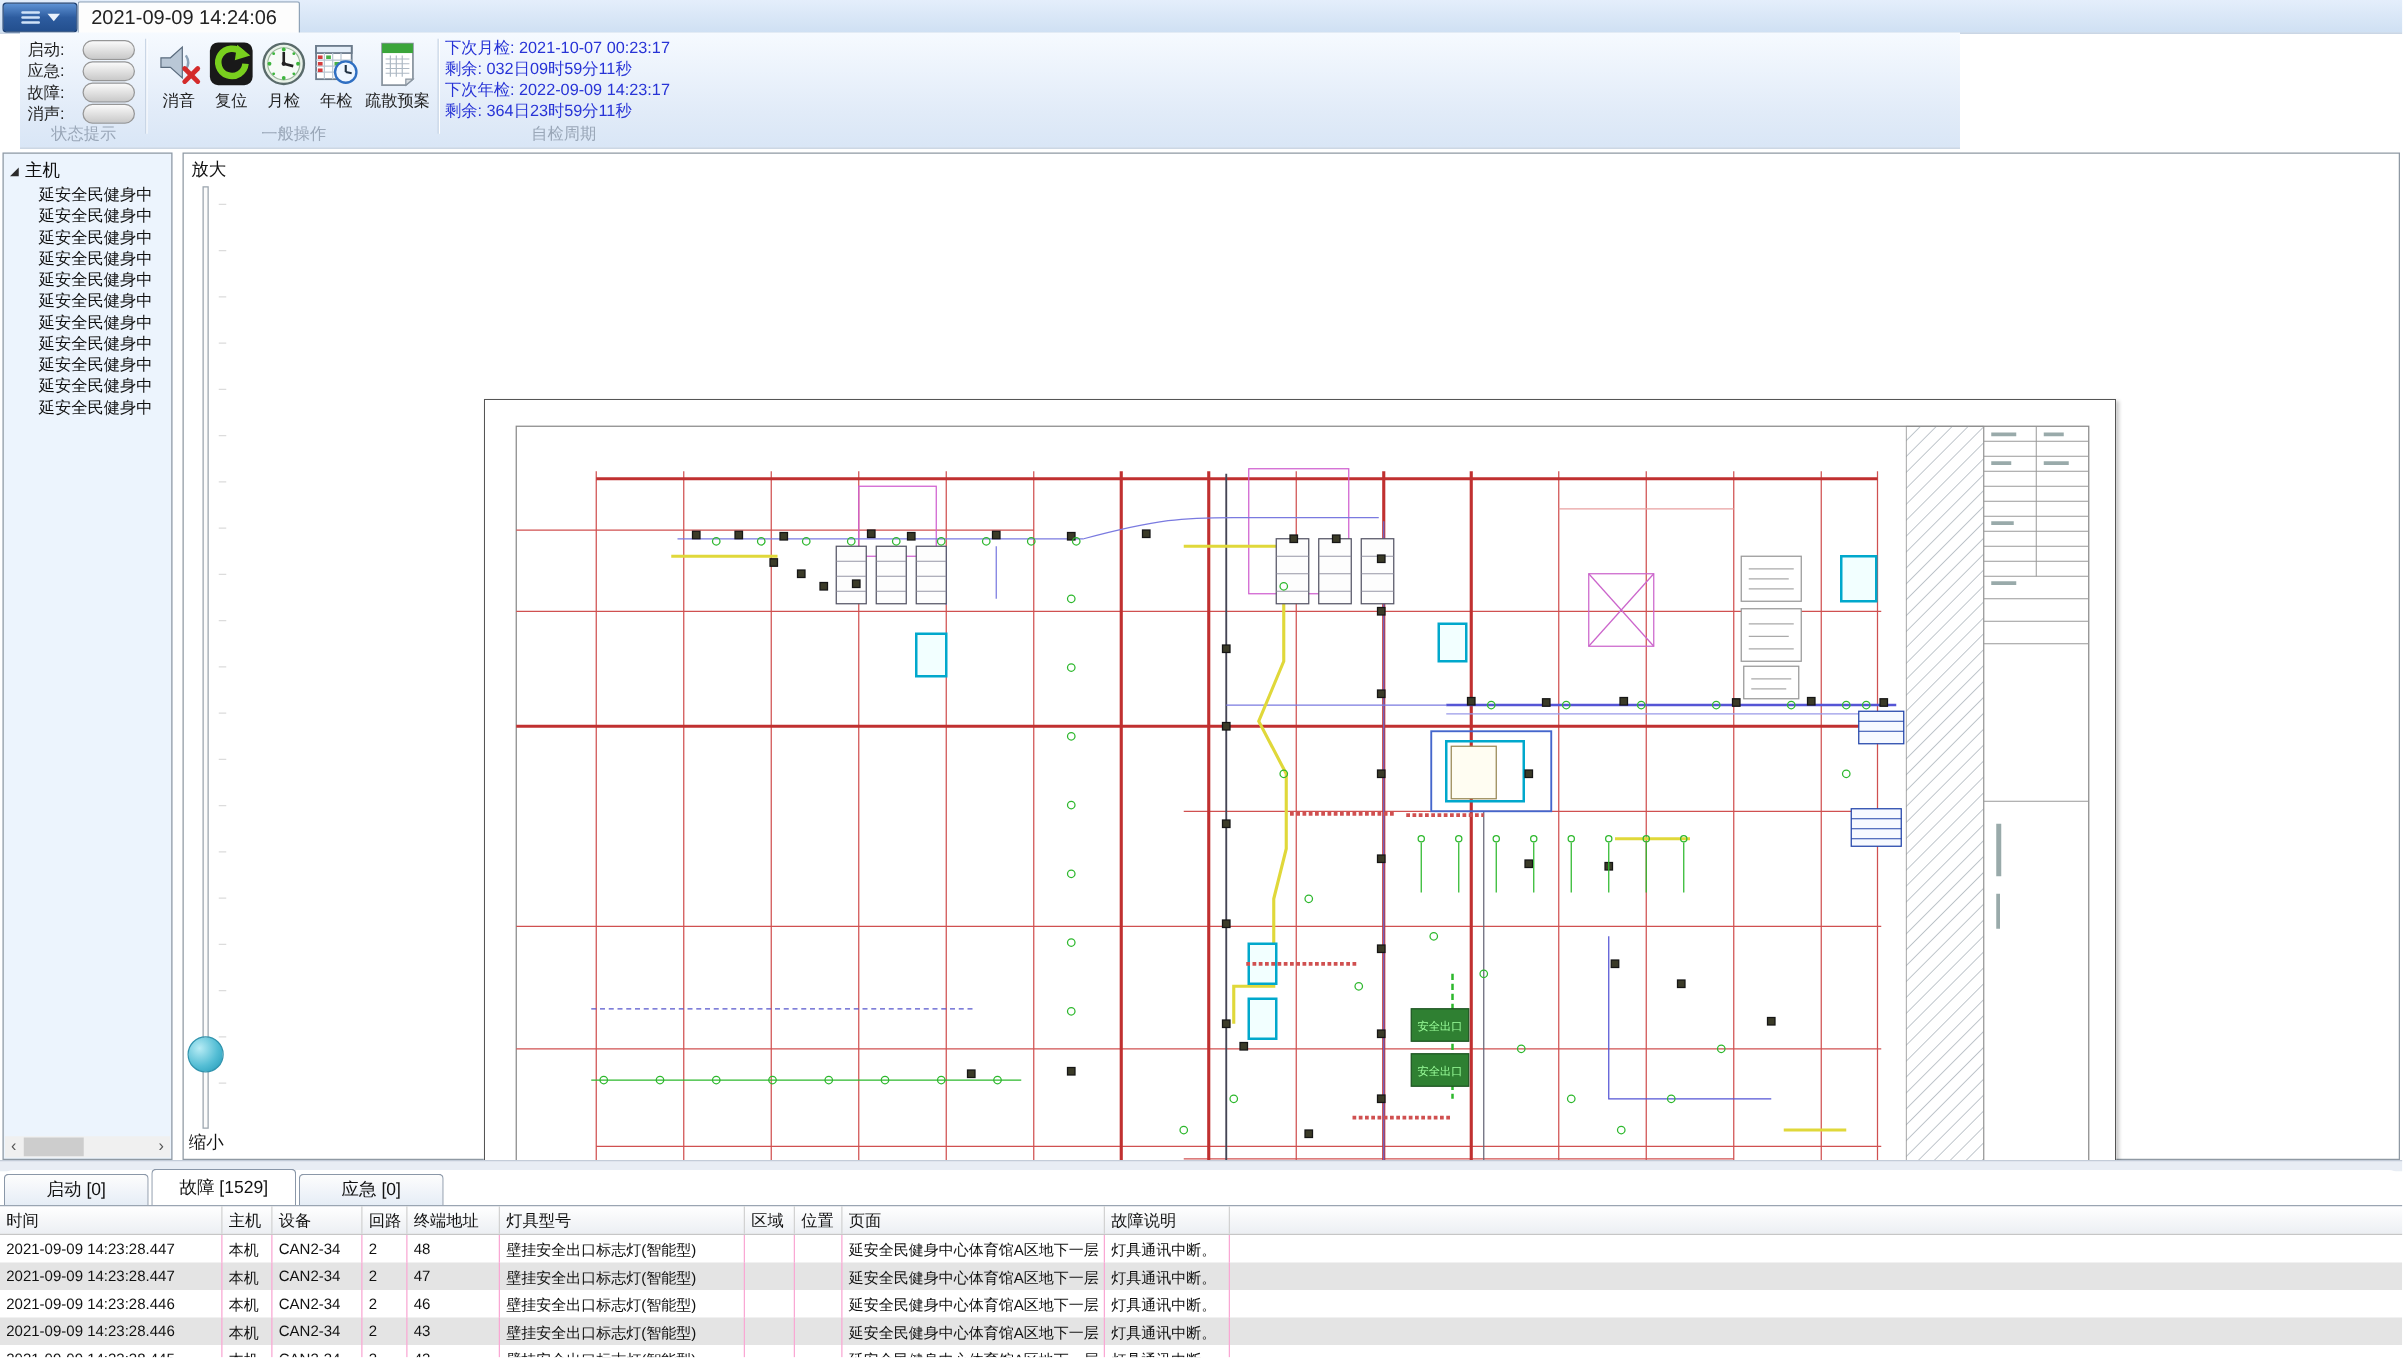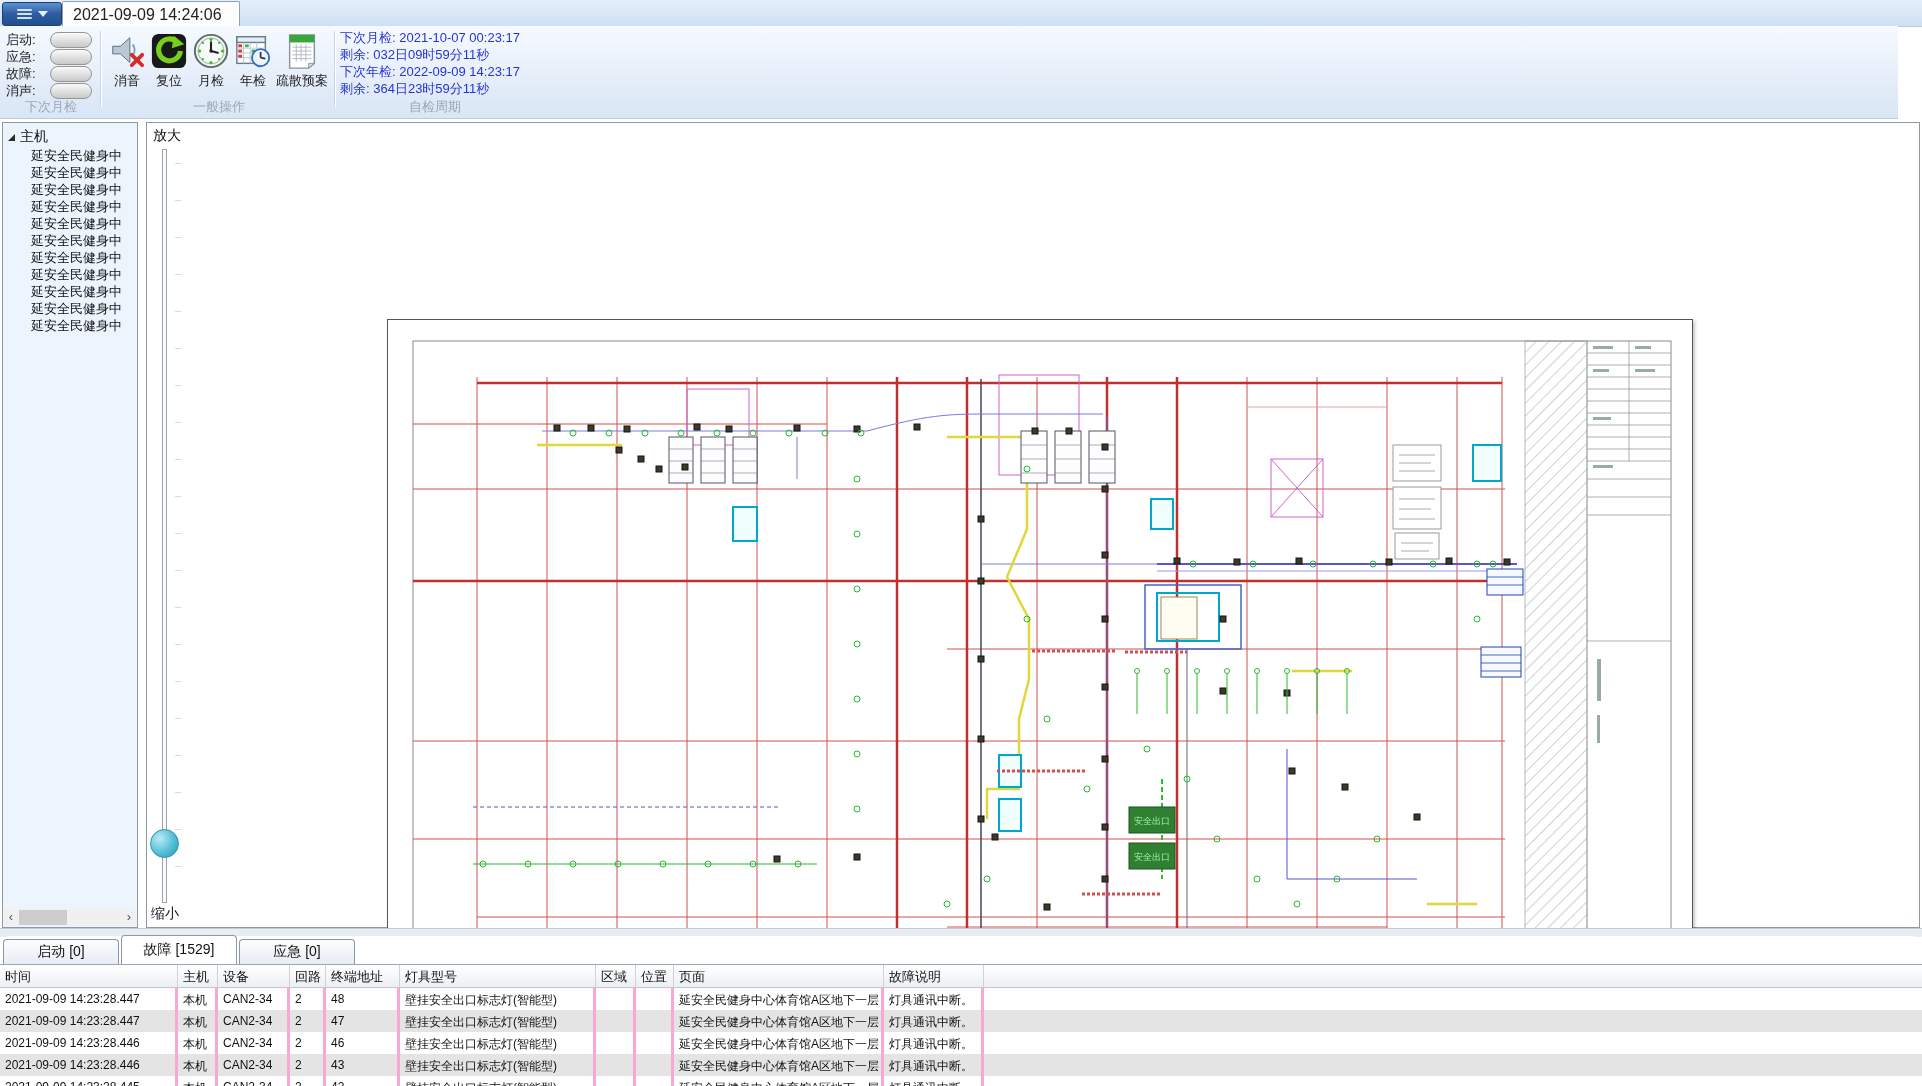--- a/index.html
+++ b/index.html
@@ -6,21 +6,21 @@
   body{font-family:"Liberation Sans","DejaVu Sans",sans-serif;color:#111;}
   .app{position:relative;width:1922px;height:1086px;background:#fff;overflow:hidden;}
   
   #topstrip{position:absolute;left:0;top:0;width:1922px;height:26px;background:linear-gradient(#e4eefb,#cfe0f3);border-bottom:1px solid #b9c9dd;}
   #menu-btn{position:absolute;left:2px;top:2px;width:58px;height:22px;border:1px solid #1d3f70;border-radius:3px;background:linear-gradient(#5e92d4,#2d5c9f 50%,#234f8e);display:flex;align-items:center;justify-content:center;gap:6px;cursor:pointer;}
   .menu-lines{display:flex;flex-direction:column;gap:2px;}
   .menu-lines i{display:block;width:15px;height:2px;background:#cfe2f8;border-radius:1px;}
   .menu-arrow{width:0;height:0;border-left:5px solid transparent;border-right:5px solid transparent;border-top:6px solid #eaf2fc;}
   #time-tab{position:absolute;left:62px;top:1px;height:25px;width:166px;background:#fdfdfd;border:1px solid #8fa3b8;border-bottom:none;border-radius:2px 2px 0 0;display:flex;align-items:center;padding-left:10px;font-size:16px;color:#222;}
   
-  #toolbar{position:absolute;left:0;top:26px;width:1898px;height:92px;background:linear-gradient(#f6faff,#e1ebf8 70%,#d9e6f6);border-bottom:1px solid #bccadb;}
+  #toolbar{position:absolute;left:16px;top:26px;width:1552px;height:92px;background:linear-gradient(#f6faff,#e1ebf8 70%,#d9e6f6);border-bottom:1px solid #bccadb;}
   .grp-label{position:absolute;bottom:1px;left:0;width:100%;text-align:center;color:#9aa7b8;font-size:13px;}
   .vsep{position:absolute;top:5px;height:76px;width:0;border-left:1px solid #c9d6e6;border-right:1px solid #ffffff;}
   #grp-status{position:absolute;left:4px;top:3px;width:94px;height:88px;}
   .st-row{position:absolute;left:2px;height:16px;display:flex;align-items:center;font-size:13px;color:#222;}
   .pill{position:absolute;left:46px;width:40px;height:14px;border:1px solid #969696;border-radius:8px;background:linear-gradient(#fafafa,#c9c9c9);}
   #grp-actions{position:absolute;left:106px;top:3px;width:226px;height:88px;display:flex;align-items:flex-start;gap:0;padding-top:2px;box-sizing:border-box;}
   .tool-btn{display:flex;flex-direction:column;align-items:center;width:auto;padding:1px 2px;cursor:pointer;border-radius:3px;}
   .tool-btn svg{width:38px;height:38px;}
   .tool-btn .tlabel{font-size:13px;color:#222;margin-top:2px;white-space:nowrap;}
   #grp-self{position:absolute;left:340px;top:3px;width:190px;height:88px;}
@@ -49,21 +49,21 @@
   #bottom{position:absolute;left:0;top:936px;width:1922px;height:150px;background:#fff;border-radius:11px;}
   #tab-row{position:absolute;left:3px;top:0;height:28px;display:flex;align-items:flex-end;gap:2px;}
   .btab{height:24px;width:114px;border:1px solid #8a97a8;border-bottom:none;border-radius:4px 4px 0 0;background:linear-gradient(#fdfdfd,#e6edf6);display:flex;align-items:center;justify-content:center;font-size:14px;cursor:pointer;}
   .btab.active{height:28px;background:#fff;position:relative;z-index:2;text-align:center;}
   #table-header{position:absolute;left:0;top:28px;right:0;height:24px;display:flex;background:linear-gradient(#ffffff,#eceff3);border-top:1px solid #9aa5b2;border-bottom:1px solid #c6c6c6;box-sizing:border-box;}
   .th{box-sizing:border-box;border-right:1px solid #d2d2d2;padding:3px 0 0 5px;font-size:13px;color:#111;white-space:nowrap;overflow:hidden;}
   .th.fill{flex:1;border-right:none;}
   #table-body{position:absolute;left:0;top:52px;right:0;bottom:0;overflow:hidden;}
   .trw{height:22px;display:flex;cursor:default;}
   .trw.alt{background:#e4e4e4;}
-  .td{box-sizing:border-box;border-right:3px solid #f9a8d4;padding:4px 0 0 5px;font-size:12px;color:#111;white-space:nowrap;overflow:hidden;}
+  .td{box-sizing:border-box;border-right:1px solid #f9a8d4;padding:4px 0 0 5px;font-size:12px;color:#111;white-space:nowrap;overflow:hidden;}
   .td.fill{flex:1;border-right:none;}
 </style>
 </head>
 <body>
 
 <div class="app">
 
   <div id="topstrip"></div>
   <div id="menu-btn">
     <span class="menu-lines">
@@ -78,21 +78,21 @@
   <div id="toolbar">
     <div id="grp-status">
       <div class="st-row" style="top:3px">启动:</div>
       <div class="pill" style="top:3px"></div>
       <div class="st-row" style="top:20px">应急:</div>
       <div class="pill" style="top:20px"></div>
       <div class="st-row" style="top:37px">故障:</div>
       <div class="pill" style="top:37px"></div>
       <div class="st-row" style="top:54px">消声:</div>
       <div class="pill" style="top:54px"></div>
-      <div class="grp-label">下次月检</div>
+      <div class="grp-label">状态提示</div>
     </div>
     <div class="vsep" style="left:100px"></div>
 
     <div id="grp-actions">
       <div class="tool-btn">
         <svg viewBox="0 0 40 40">
           <polygon points="5,15 13,15 23,6 23,32 13,23 5,23" fill="#b9c7d6" stroke="#5a6b7d"></polygon>
           <path d="M26 13 q4 6 0 12" stroke="#8aa0b5" fill="none" stroke-width="2"></path>
           <line x1="25" y1="24" x2="36" y2="35" stroke="#d42b2b" stroke-width="4" stroke-linecap="round"></line>
           <line x1="36" y1="24" x2="25" y2="35" stroke="#d42b2b" stroke-width="4" stroke-linecap="round"></line>

